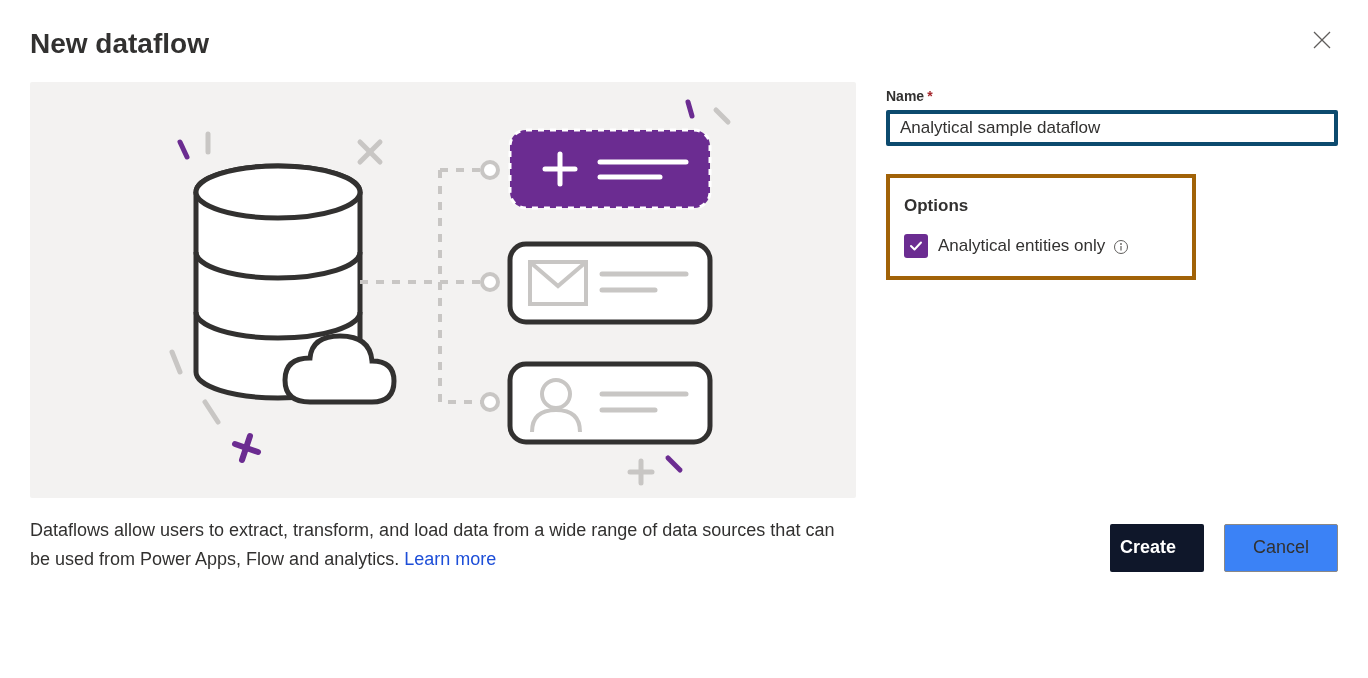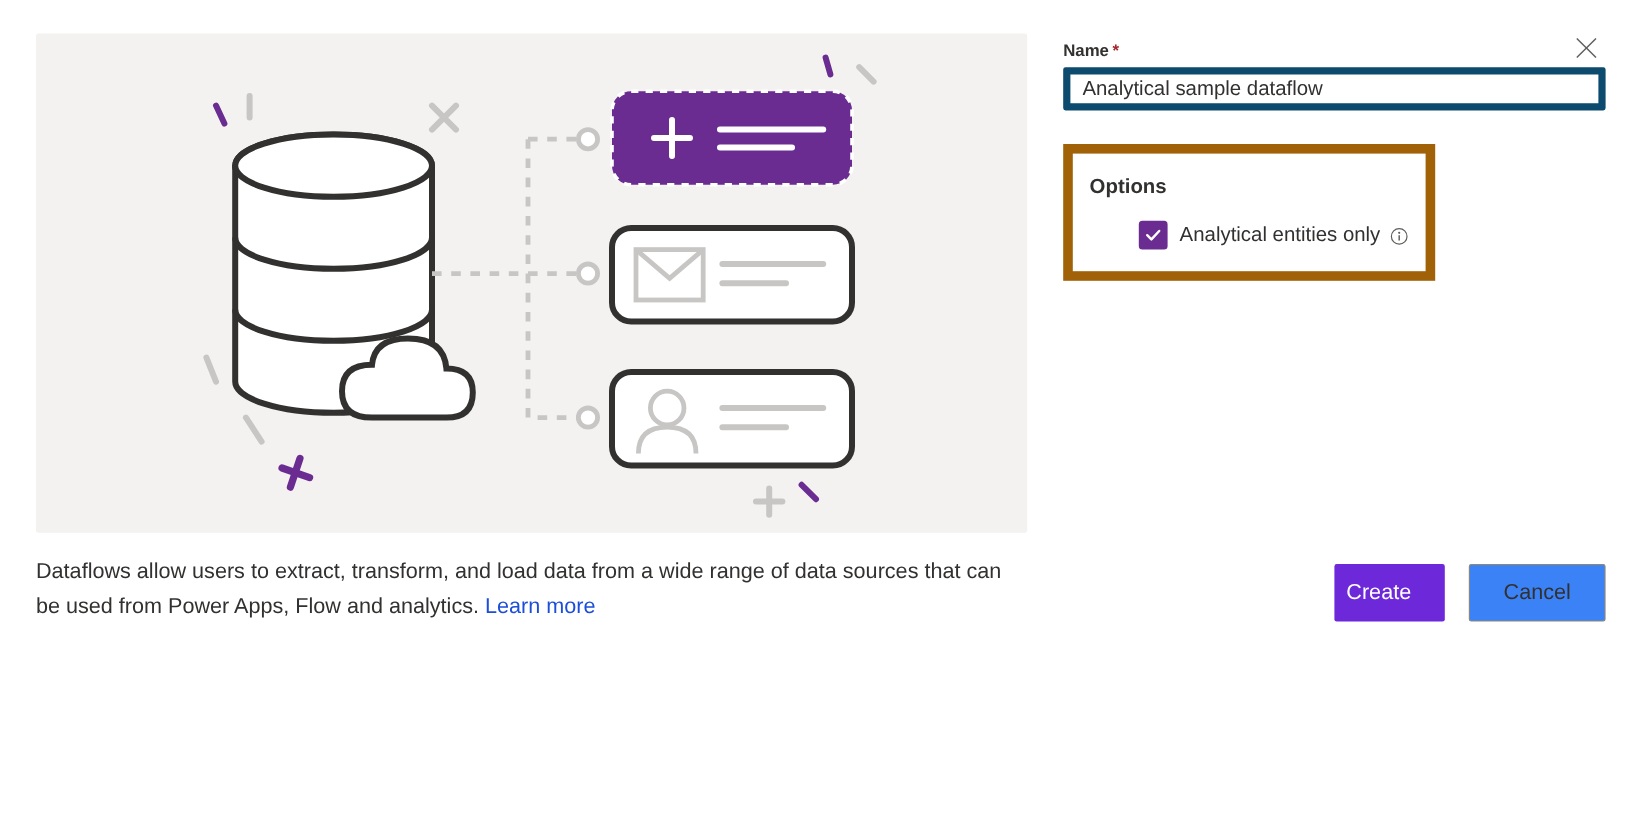--- a/index.html
+++ b/index.html
@@ -72,44 +72,43 @@
     }
     .required-asterisk {
       color: #a4262c;
       margin-left: 3px;
     }
     .text-input {
       width: 100%;
       max-width: 452px;
       height: 36px;
       padding: 6px 10px;
-      border: 6px solid #0c4a6e;
+      border: 4px solid #0c4a6e;
       border-radius: 2px;
       font-size: 17px;
       font-family: inherit;
       color: #323130;
     }
     .options-box {
       margin-top: 28px;
       padding: 18px 14px 18px 14px;
-      border: 8px solid #a16207;
+      border: 4px solid #a16207;
       display: inline-block;
       width: 310px;
     }
     .options-heading {
       font-size: 17px;
       font-weight: 600;
       color: #323130;
       margin-bottom: 18px;
     }
     .checkbox-row {
       display: flex;
       align-items: center;
       gap: 10px;
-      justify-content: flex-end;
     }
     .checkbox {
       width: 24px;
       height: 24px;
       background: #6b2c91;
       border-radius: 3px;
       display: flex;
       align-items: center;
       justify-content: center;
       cursor: pointer;
@@ -136,36 +135,37 @@
       padding: 0 28px;
       font-size: 18px;
       font-family: inherit;
       border-radius: 2px;
       cursor: pointer;
       display: flex;
       align-items: center;
       justify-content: center;
     }
     .btn-primary {
-      background: #6d28d9;
+      background: #0f172a;
       color: #ffffff;
       border: none;
-      font-weight: 400;
+      font-weight: 700;
       padding-left: 10px;
     }
     .btn-secondary {
       background: #3b82f6;
       color: #323130;
       border: 1px solid #8a8886;
     }
   </style>
 </head>
 <body>
 
 <div class="dialog">
+  <h1 class="dialog-title">New dataflow</h1>
 
   <div class="close-btn">
     <svg width="18" height="18" viewBox="0 0 18 18">
       <line x1="1" y1="1" x2="17" y2="17" stroke="currentColor" stroke-width="1.2"></line>
       <line x1="17" y1="1" x2="1" y2="17" stroke="currentColor" stroke-width="1.2"></line>
     </svg>
   </div>
 
   <div class="content-row">
     <div class="left-col">

